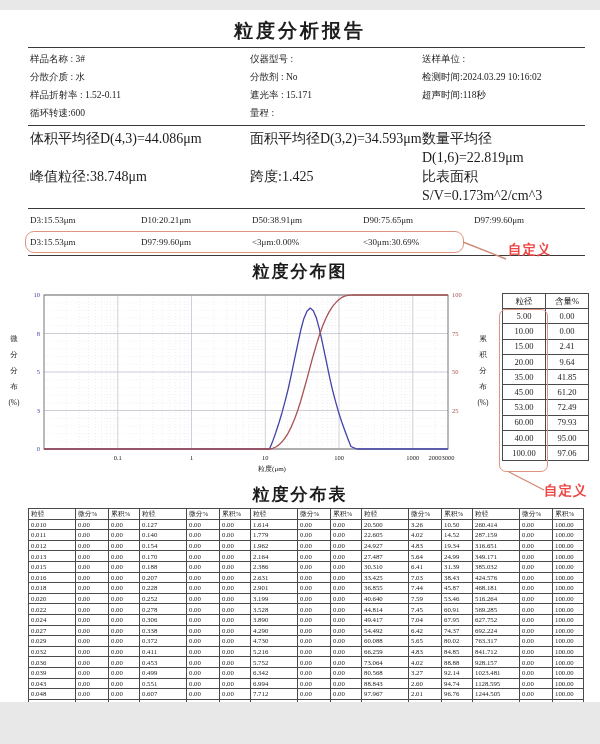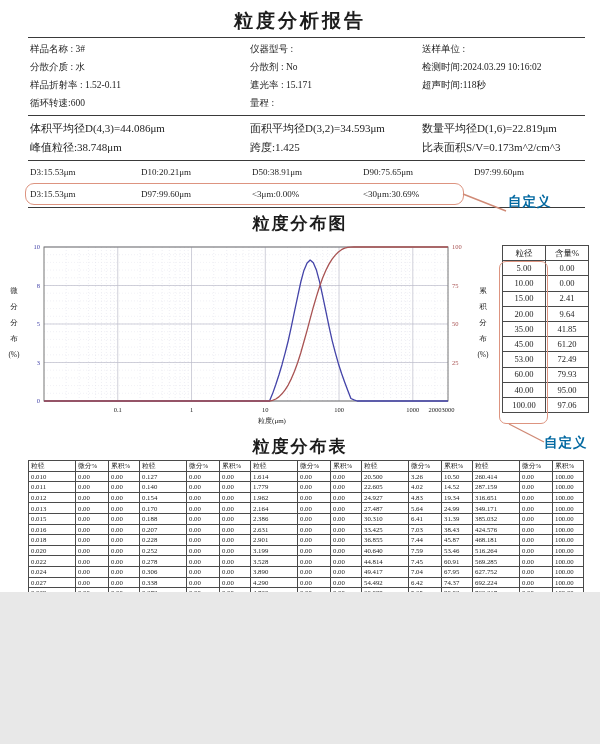--- a/index.html
+++ b/index.html
@@ -1,30 +1,30 @@
 <!DOCTYPE html>
 <html><head>
 <meta charset="utf-8">
 <style>
   html,body{margin:0;padding:0;background:#e8e8e8;}
-  .page{width:600px;height:592px;background:#ffffff;position:relative;overflow:hidden;
-        font-family:"Liberation Serif","DejaVu Serif",serif;color:#1c1c1c;}
+  .page{width:600px;height:692px;background:#ffffff;position:relative;overflow:hidden;
+        font-family:"Liberation Serif","DejaVu Serif",serif;color:#1c1c1c;margin-top:10px;}
   .report-title{text-align:center;font-size:19px;font-weight:bold;letter-spacing:3px;padding-top:8px;}
   .rule{border-top:1.6px solid #3a3a3a;margin:3px 15px 0 28px;}
   .info-grid{display:grid;grid-template-columns:220px 172px 165px;font-size:9.5px;
              line-height:18px;margin:2px 15px 0 30px;}
-  .avg-grid{display:grid;grid-template-columns:220px 172px 165px;font-size:11px;
+  .avg-grid{display:grid;grid-template-columns:220px 172px 165px;font-size:14px;
             line-height:19px;margin:3px 15px 1px 30px;}
   .d-grid{display:grid;grid-template-columns:repeat(5,111px);font-size:9px;
           line-height:17px;margin:3px 15px 0 30px;}
   .custom-wrap{position:relative;margin:3px 15px 2px 30px;height:20px;}
   .custom-grid{display:grid;grid-template-columns:repeat(5,111px);font-size:9px;line-height:20px;}
   .custom-box{position:absolute;left:-5px;top:-1px;width:437px;height:20px;
               border:1.3px solid #dd9480;border-radius:9px;pointer-events:none;}
-  .annot{position:absolute;color:#0369a1;font-weight:bold;font-size:13.5px;letter-spacing:1px;}
+  .annot{position:absolute;color:#ef4444;font-weight:bold;font-size:13.5px;letter-spacing:1px;}
   .annot-line{position:absolute;pointer-events:none;}
   .section-title{text-align:center;font-size:17px;font-weight:bold;letter-spacing:2px;}
   .chart-row{display:flex;align-items:flex-start;margin:0 0 0 4px;}
   .side-panel{position:relative;width:92px;margin-top:10px;}
   .side-table{border-collapse:collapse;font-size:8.5px;}
   .side-table td,.side-table th{border:1px solid #4a4a4a;width:42px;height:14.2px;
        text-align:center;font-weight:normal;padding:0;line-height:1;}
   .side-box{position:absolute;left:-3px;top:15.5px;width:47px;height:161px;
             border:1.4px solid #dd9480;border-radius:7px;pointer-events:none;}
   .dist-table{border-collapse:collapse;font-size:6.8px;margin:2px 0 0 28px;table-layout:fixed;}

